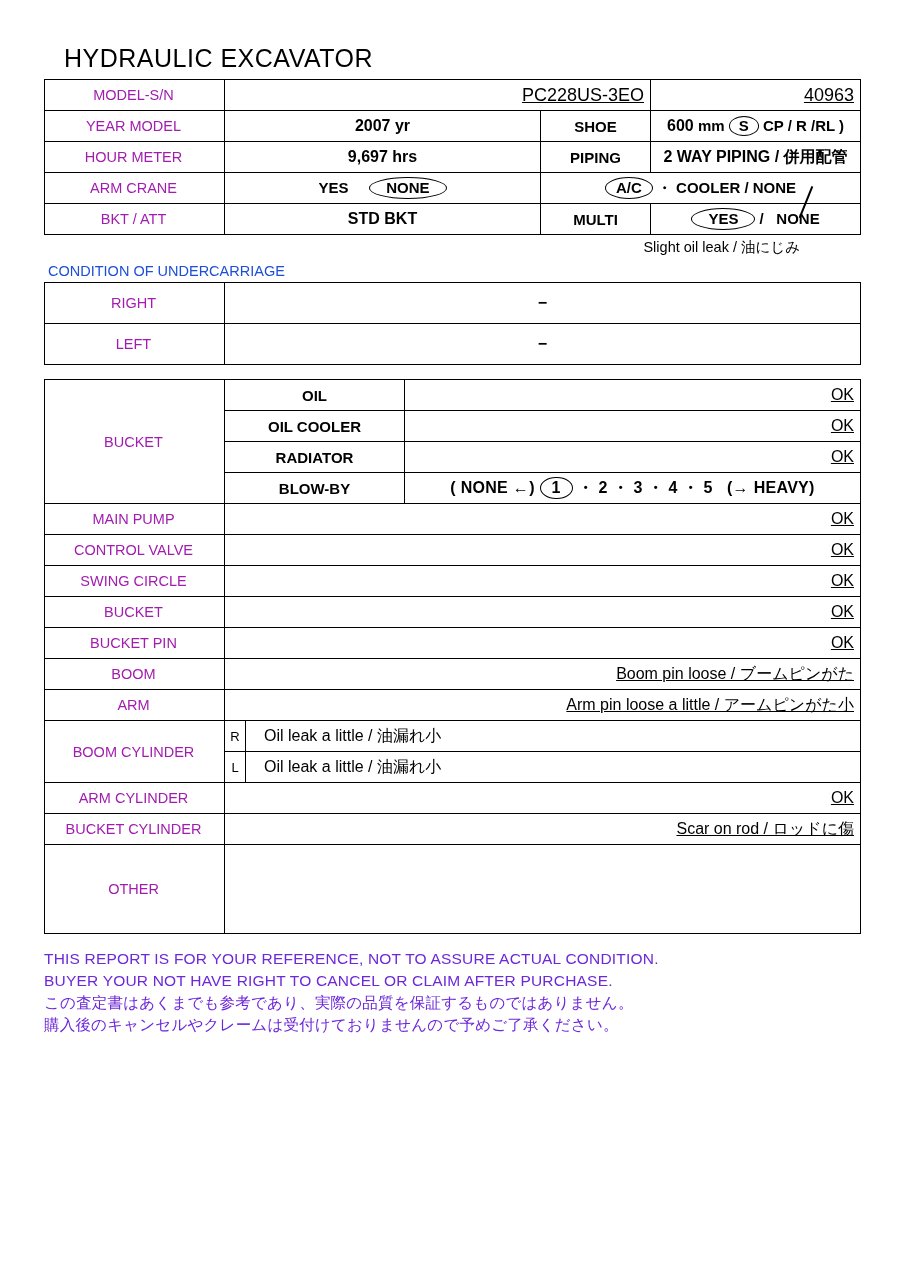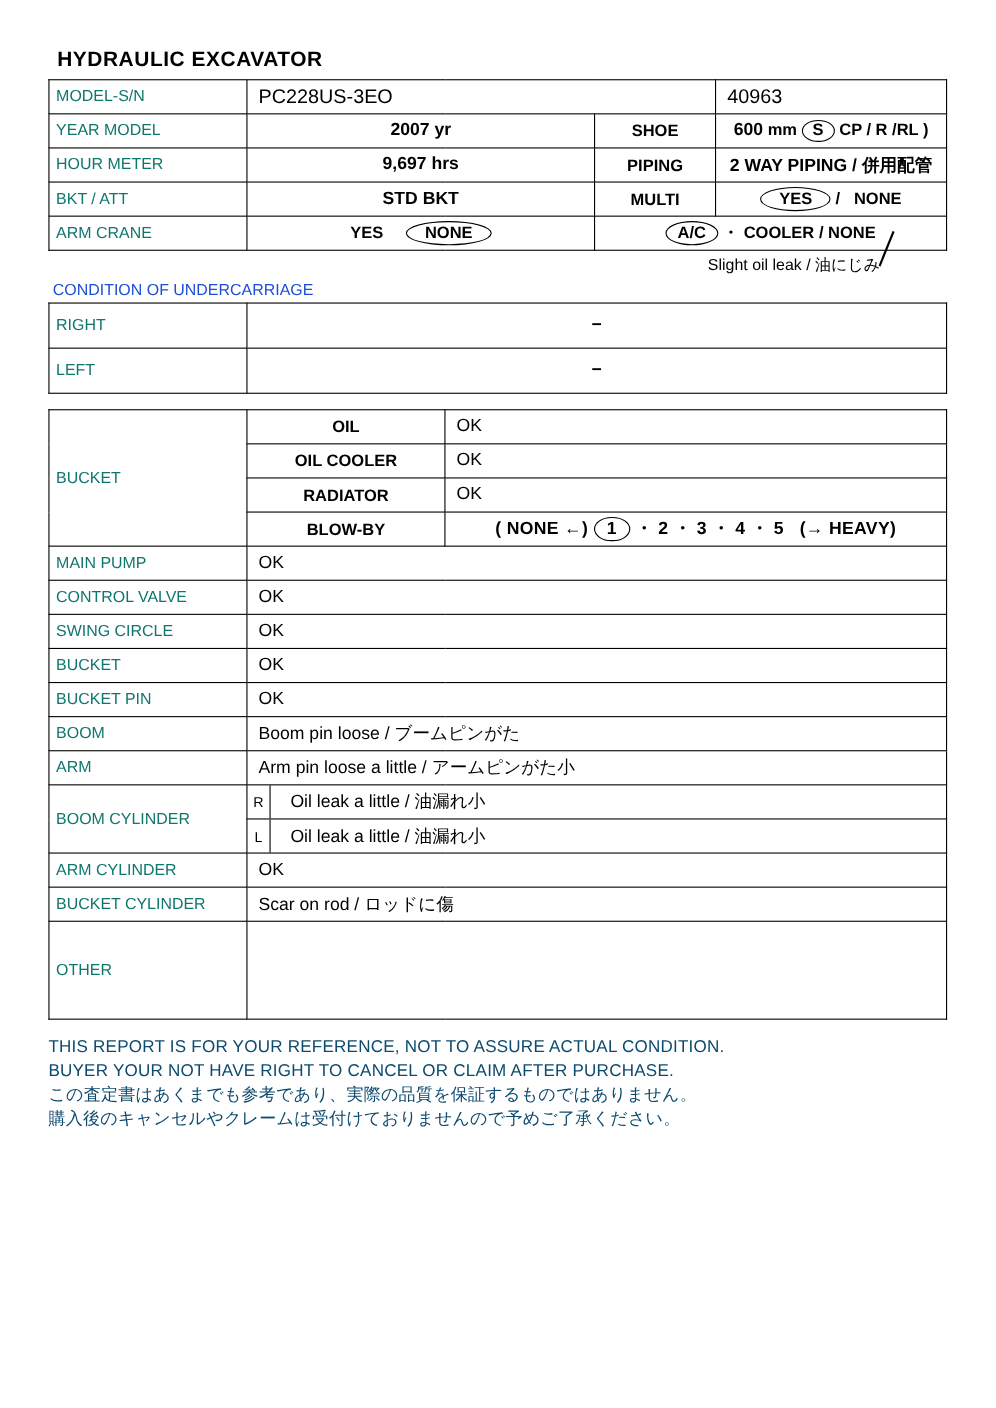--- a/index.html
+++ b/index.html
@@ -16,45 +16,45 @@
     overflow: hidden;
   }
   .page {
     position: relative;
     width: 905px;
     height: 1280px;
     box-sizing: border-box;
     padding: 44px 44px 0 44px;
   }
   .doc-title {
-    font-size: 19px;
+    font-size: 25px;
     letter-spacing: 0.5px;
-    margin: 0 0 6px 8px;
-    font-weight: 700;
+    margin: 0 0 6px 20px;
+    font-weight: 400;
   }
   table {
     border-collapse: collapse;
     width: 816px;
     table-layout: fixed;
   }
   td {
     border: 1px solid #000000;
     padding: 0 6px;
     font-size: 15px;
     height: 30px;
     vertical-align: middle;
   }
   .lbl {
-    text-align: left;
+    text-align: center;
     padding-right: 8px;
     font-size: 14.5px;
-    color: #0f766e;
+    color: #a21caf;
   }
   .ctr { text-align: center; font-weight: bold; }
-  .lft { text-align: left; padding-left: 10px; }
+  .lft { text-align: right; padding-left: 10px; text-decoration: underline; }
   .big { font-size: 18px; }
   .mid { font-size: 16px; }
   .nowrap { white-space: nowrap; margin-left: 23px; }
 
   
   .circ {
     display: inline-block;
     border: 1.6px solid #000;
     border-radius: 50%;
     padding: 1px 9px;
@@ -79,21 +79,21 @@
     text-align: right;
     width: 816px;
     font-size: 14.5px;
     margin: 3px 0 0 0;
     padding-right: 60px;
     box-sizing: border-box;
   }
 
   .disclaimer {
     margin-top: 14px;
-    color: #0c4a6e;
+    color: #6d28d9;
     font-size: 15.5px;
     line-height: 1.42;
     letter-spacing: 0.2px;
   }
   .disclaimer div { white-space: nowrap; }
   .rl-tag {
     width: 20px;
     text-align: center;
     font-size: 13px;
     border-right: 1px solid #000;
@@ -153,45 +153,45 @@
       </tr>
 
       <tr>
         <td class="lbl">HOUR METER</td>
         <td class="ctr mid" colspan="2">9,697 hrs</td>
         <td class="ctr">PIPING</td>
         <td class="ctr mid nowrap">2 WAY PIPING / 併用配管</td>
       </tr>
 
       <tr>
+        <td class="lbl">ARM CRANE</td>
+        <td class="ctr nowrap" colspan="2">
+          <span>YES</span>
+          &nbsp;&nbsp;&nbsp;
+          <span class="circ-wide">NONE</span>
+        </td>
+        <td class="ctr nowrap" colspan="2" style="position:relative;">
+          <span class="circ" style="padding:2px 10px">A/C</span>
+          <span>・</span>
+          <span>COOLER</span>
+          <span>/</span>
+          <span>NONE</span>
+          <span class="slash-mark" style="right:54px; top:12px;"></span>
+        </td>
+      </tr>
+
+      <tr>
         <td class="lbl">BKT / ATT</td>
         <td class="ctr mid" colspan="2">STD BKT</td>
         <td class="ctr">MULTI</td>
         <td class="ctr nowrap">
           <span class="circ-wide">YES</span>
           <span>/</span>
           &nbsp;
           <span>NONE</span>
-        </td>
-      </tr>
-
-      <tr>
-        <td class="lbl">ARM CRANE</td>
-        <td class="ctr nowrap" colspan="2">
-          <span>YES</span>
-          &nbsp;&nbsp;&nbsp;
-          <span class="circ-wide">NONE</span>
-        </td>
-        <td class="ctr nowrap" colspan="2" style="position:relative;">
-          <span class="circ" style="padding:2px 10px">A/C</span>
-          <span>・</span>
-          <span>COOLER</span>
-          <span>/</span>
-          <span>NONE</span>
-          <span class="slash-mark" style="right:54px; top:12px;"></span>
         </td>
       </tr>
     </tbody>
   </table>
 
   <div class="note-right">Slight oil leak / 油にじみ</div>
 
   <div class="section-label">CONDITION OF UNDERCARRIAGE</div>
 
   <table>

